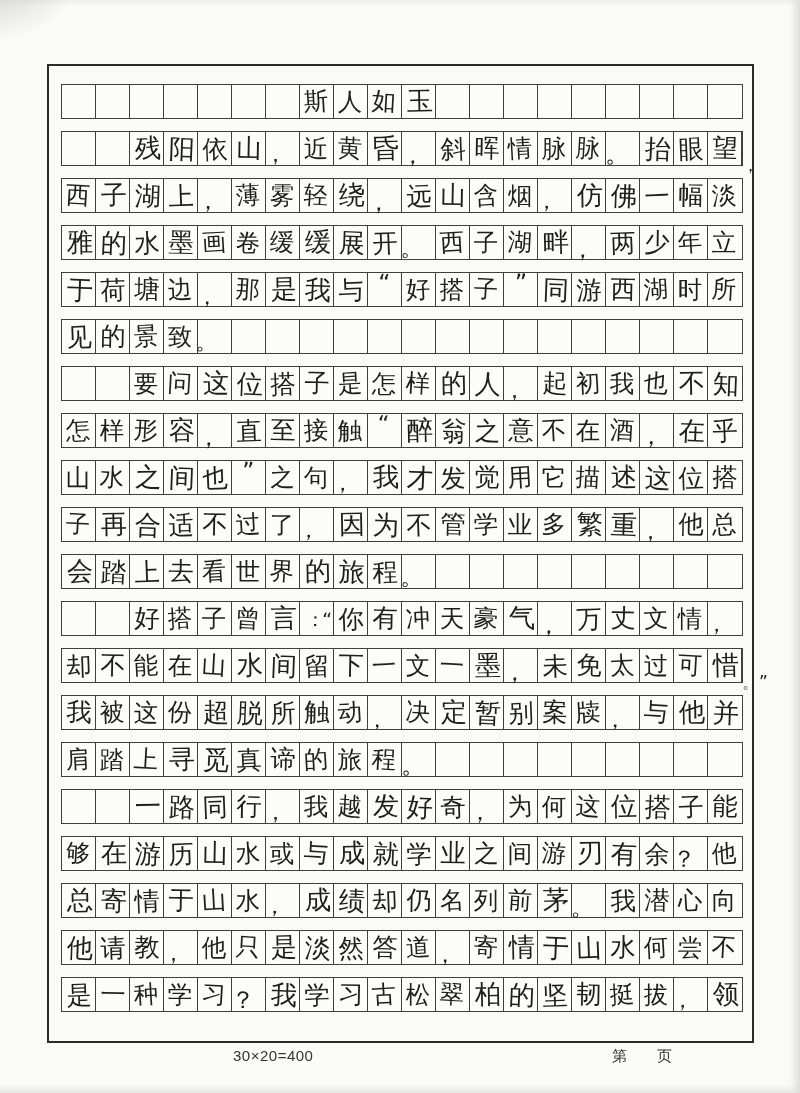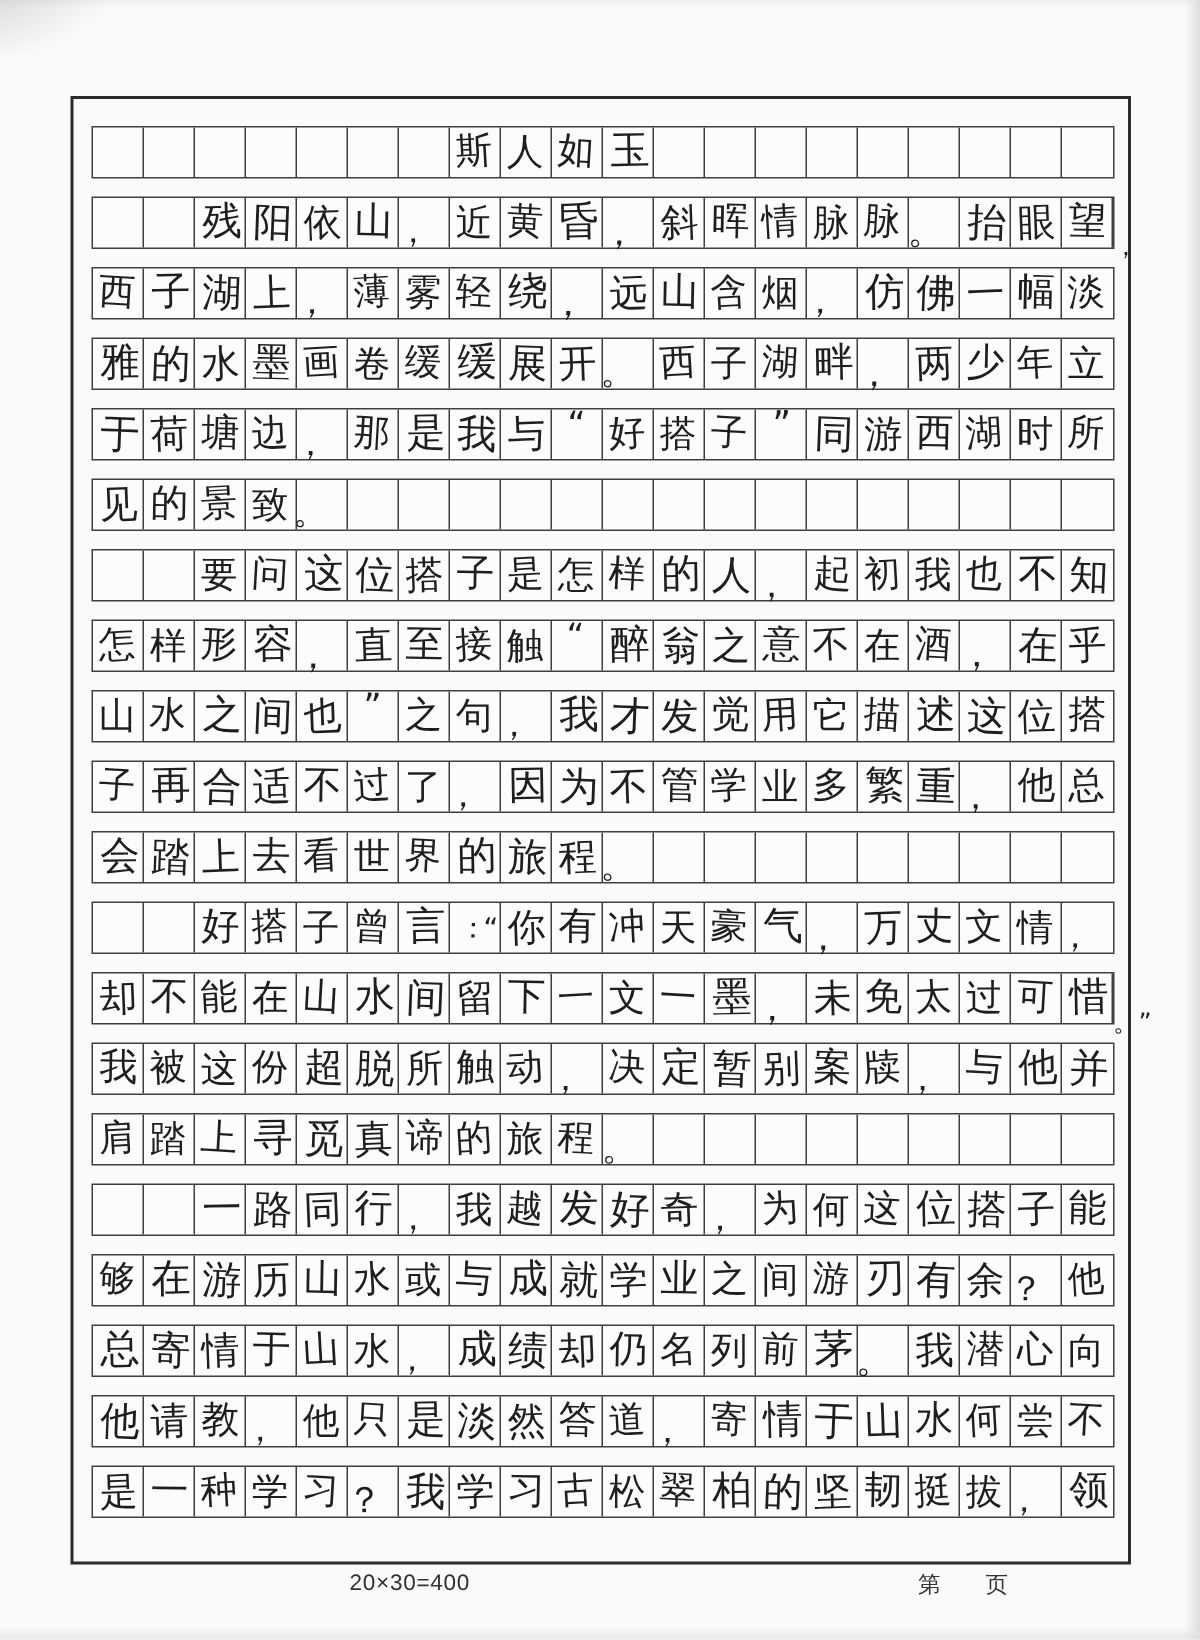--- a/index.html
+++ b/index.html
@@ -1179,18 +1179,18 @@
       <div class="cell">
         <span class="punct" style="transform: rotate(3.3deg) translate(-1px, 0px) scale(0.94);">，</span>
       </div>
       <div class="cell">
         <span style="transform: rotate(-1.1deg) translate(1px, 0px) scale(1.01);">领</span>
       </div>
     </div>
   </div>
 
 <div class="footer">
-  <div class="spec">20×30=400</div>
+  <div class="spec">30×20=400</div>
   <div class="pageno">
     <span>第</span>
     <span>页</span>
   </div>
 </div>
 
 </body></html>

